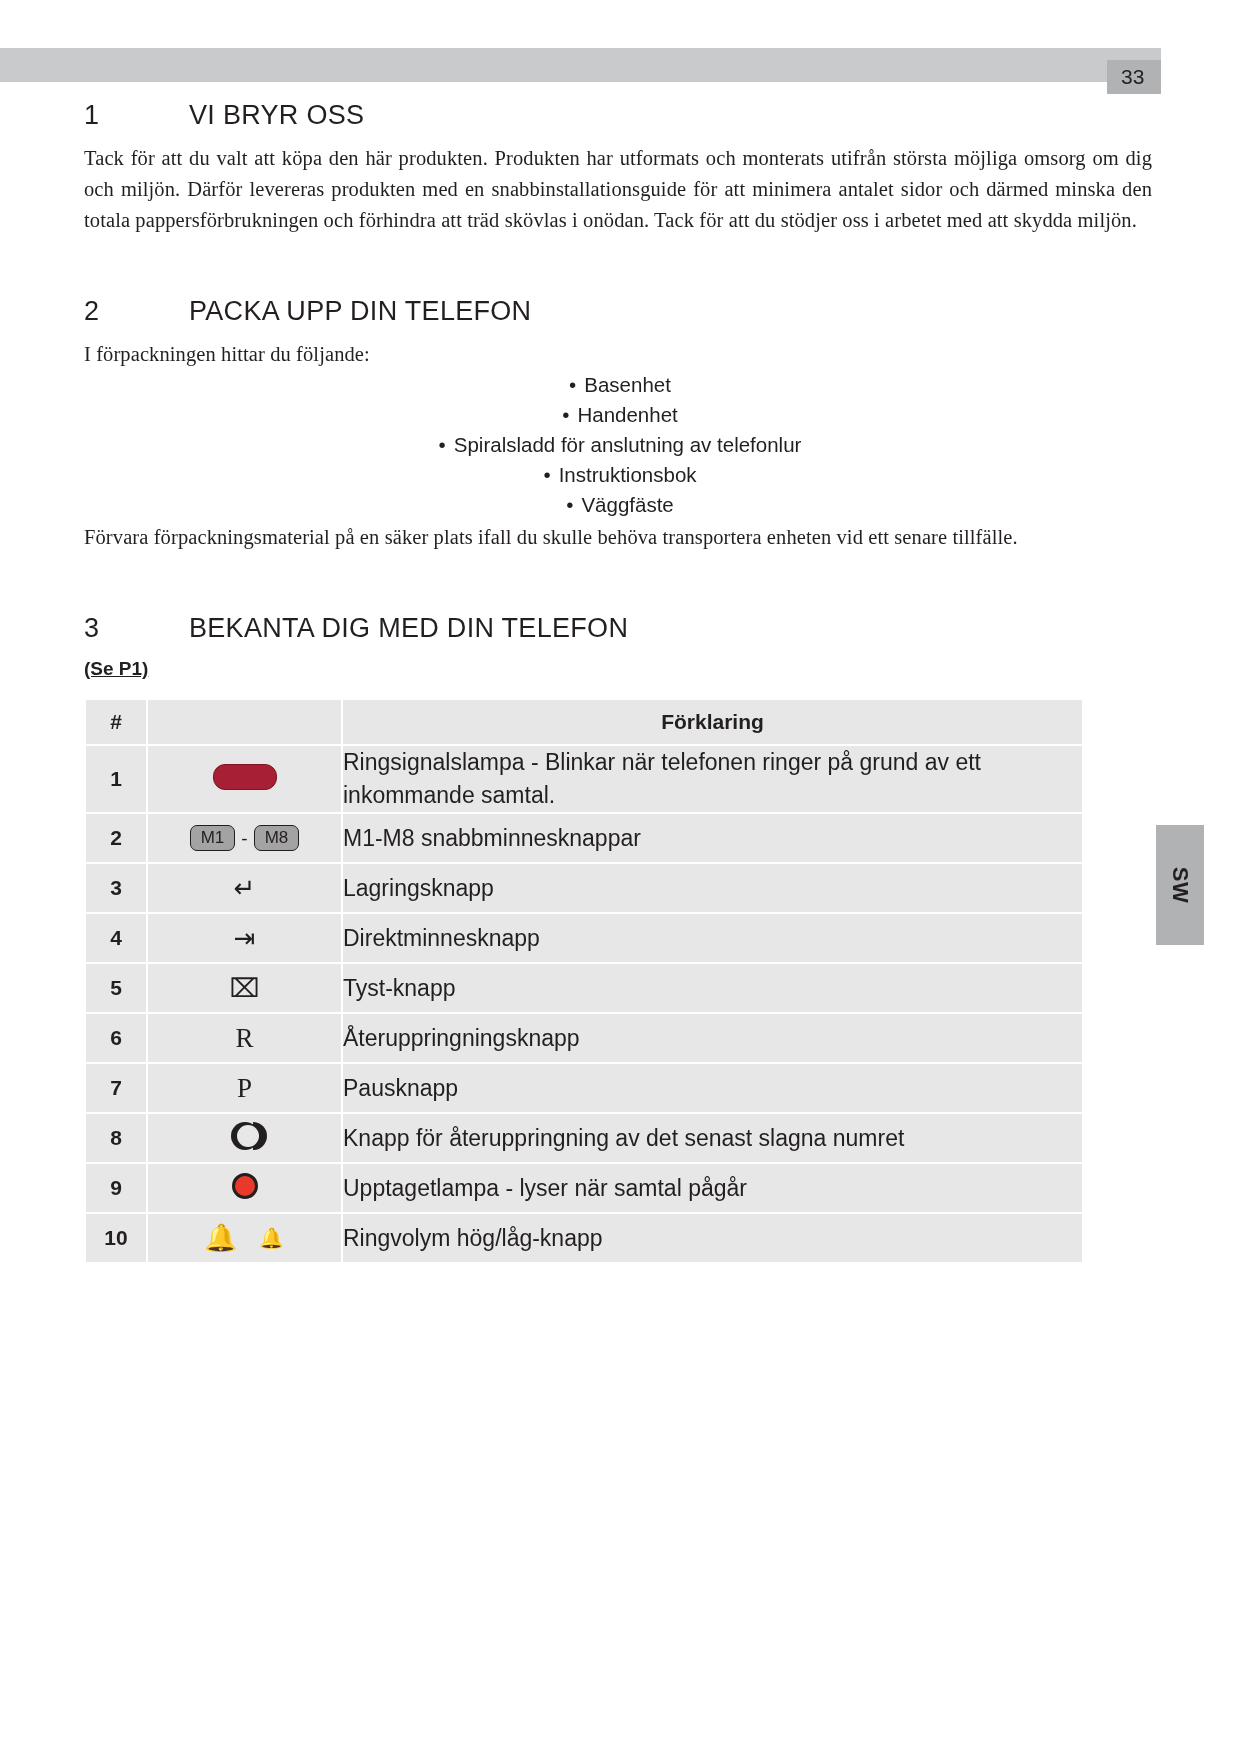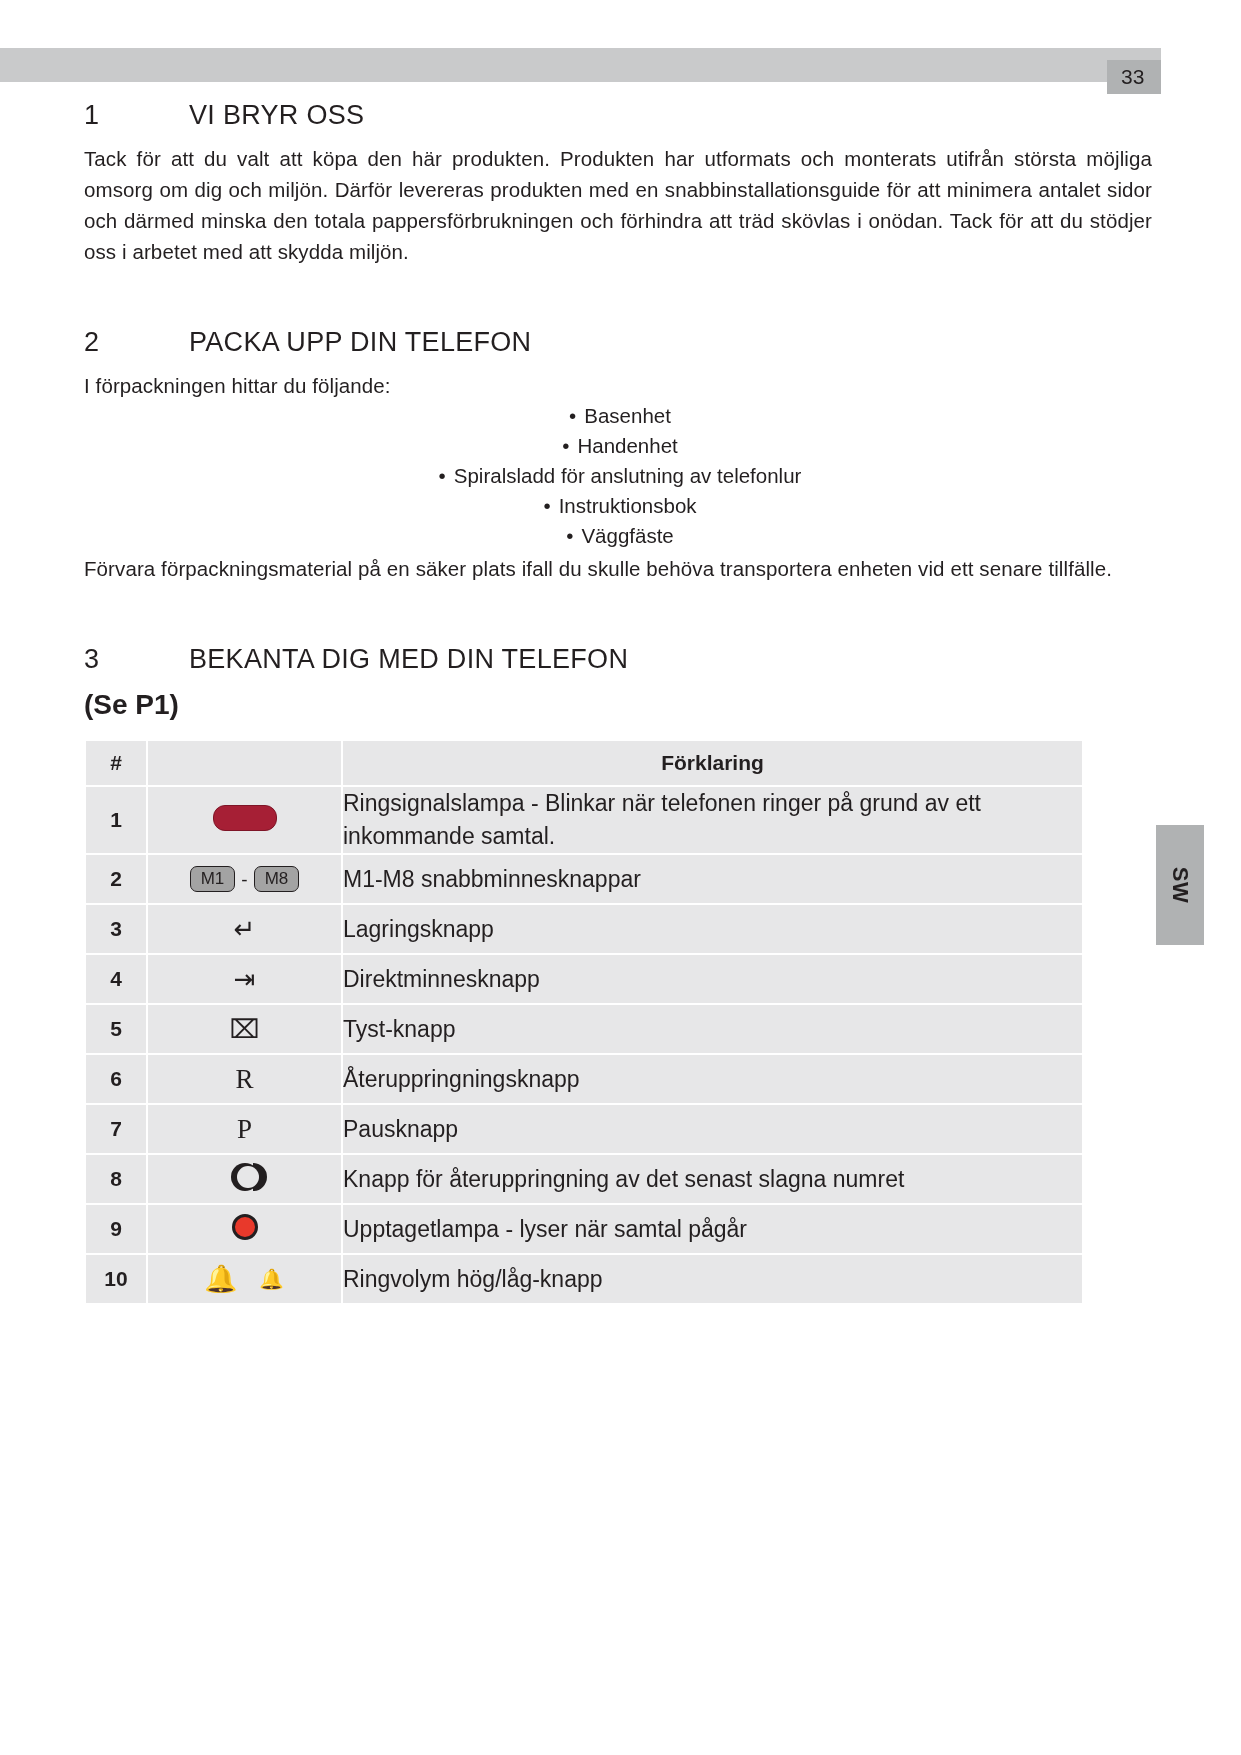--- a/index.html
+++ b/index.html
@@ -82,42 +82,44 @@
     width: 105px;
     flex: 0 0 105px;
   }
 
   p.body-text {
     font-size: 20.5px;
     line-height: 31px;
     margin: 12px 4px 0 0;
     text-align: justify;
     letter-spacing: 0.1px;
+    font-family: Liberation Serif, serif;
   }
   p.body-text.nojust { text-align: left; }
 
   ul.pack-list {
     list-style: none;
     margin: 0;
     padding: 0;
     font-size: 20.5px;
     line-height: 30px;
     text-align: center;
   }
   ul.pack-list li::before {
     content: "\2022";
     margin-right: 8px;
   }
 
   .spacer-lg { height: 60px; }
 
   .subhead {
-    font-size: 28px;
+    font-size: 19px;
     font-weight: bold;
     margin-top: 14px;
+    text-decoration: underline;
   }
 
   
   table.legend {
     border-collapse: collapse;
     width: 1000px;
     margin-top: 18px;
     table-layout: fixed;
   }
   table.legend th, table.legend td {

